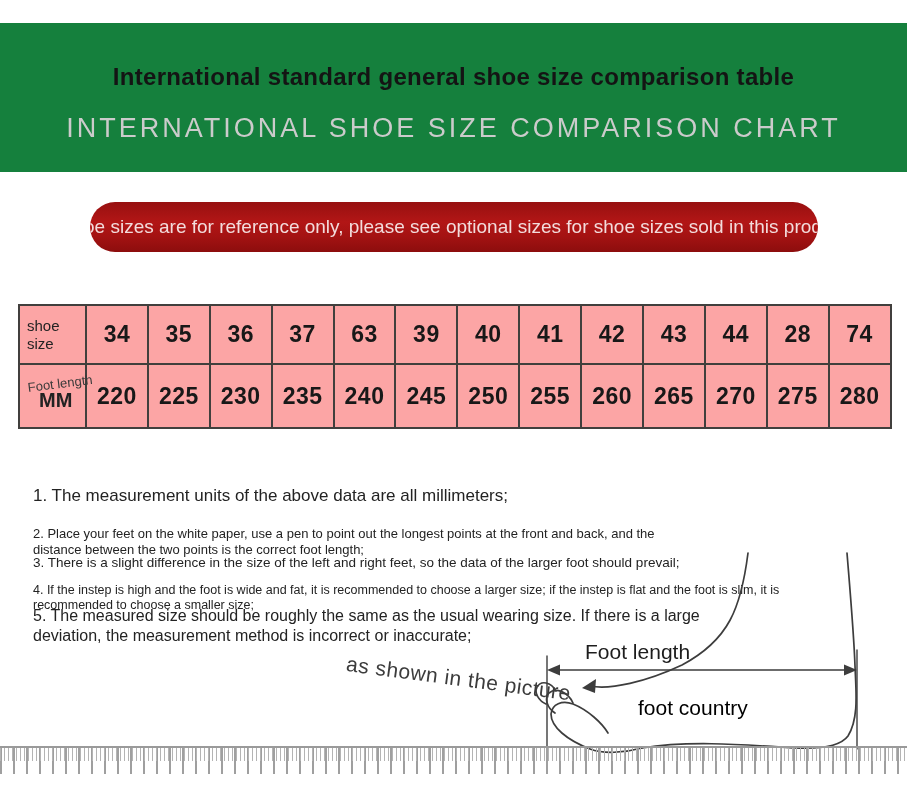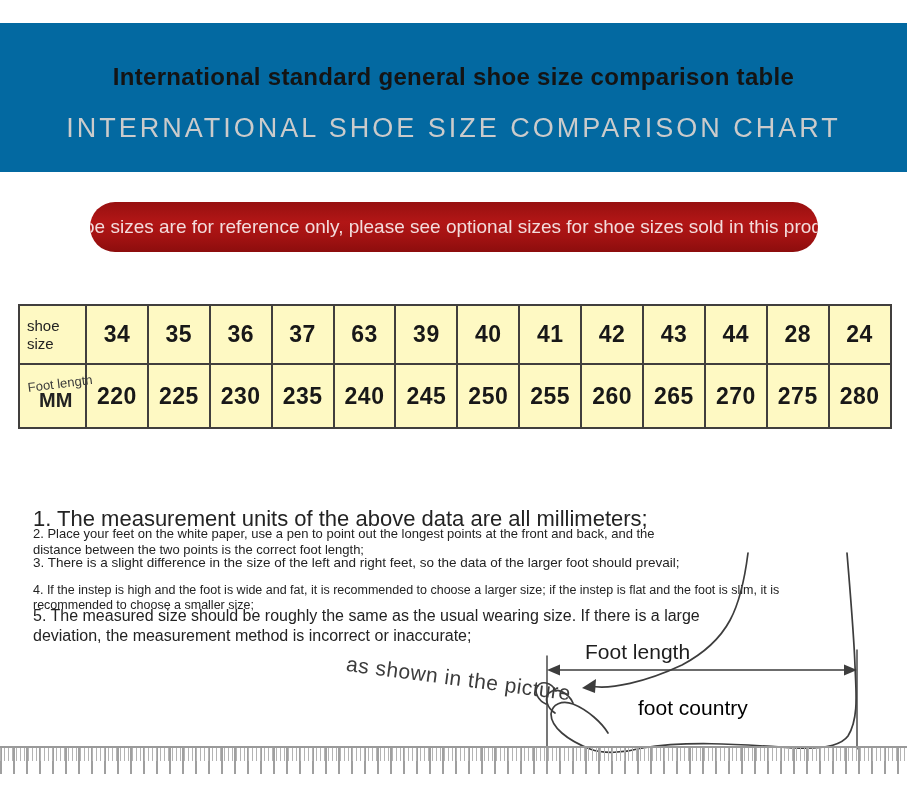--- a/index.html
+++ b/index.html
@@ -7,21 +7,21 @@
     width:907px;height:795px;position:relative;overflow:hidden;
     background:#ffffff;
     font-family:"Liberation Sans","DejaVu Sans",sans-serif;
     color:#1c1c1c;
   }
   .abs{position:absolute;}
 
   
   .header{
     left:0;top:23px;width:907px;height:149px;
-    background:#0369a1;text-align:center;
+    background:#15803d;text-align:center;
   }
   .header .title{
     padding-top:40px;font-size:24px;font-weight:600;color:#141414;
     letter-spacing:0.3px;
   }
   .header .subtitle{
     margin-top:22px;font-size:27px;font-weight:400;color:#cbcbcb;
     letter-spacing:3px;
   }
 
@@ -30,21 +30,21 @@
     left:90px;top:202px;width:728px;height:50px;border-radius:26px;
     background:linear-gradient(180deg,#971010 0%,#b21616 40%,#a31212 70%,#8c0d0d 100%);
     display:flex;align-items:center;justify-content:center;
     color:#f3dcdc;font-size:19px;white-space:nowrap;overflow:hidden;
   }
 
   
   table.size-table{
     position:absolute;left:18px;top:304px;width:872px;
     border-collapse:collapse;table-layout:fixed;
-    background:#fef9c3;
+    background:#fca5a5;
   }
   .size-table td{
     border:2px solid #413f3d;height:55px;text-align:center;
     color:#181818;
   }
   .size-table tr.r2 td{height:60px;}
   .size-table td.rowhead{
     text-align:left;padding-left:7px;font-size:15px;line-height:1.15;color:#232323;
   }
   .size-table td.num{font-size:23px;font-weight:700;letter-spacing:0.5px;}
@@ -52,21 +52,21 @@
     display:block;font-size:13px;line-height:1.0;color:#3a3a3a;
     transform:rotate(-7deg);transform-origin:left top;width:70px;
   }
   .fl-mm{
     display:block;font-size:20px;font-weight:700;color:#222;
     margin-top:-5px;padding-left:12px;
   }
 
   
   .note{left:33px;color:#232323;line-height:1.22;}
-  .note.n1{top:506px;width:620px;font-size:22px;}
+  .note.n1{top:486px;width:620px;font-size:17px;}
   .note.n2{top:526px;width:655px;font-size:13px;}
   .note.n3{top:555px;width:690px;font-size:13.5px;}
   .note.n4{top:583px;width:768px;font-size:12.5px;}
   .note.n5{top:606px;width:718px;font-size:16px;}
 
   
   .caption-rot{
     left:348px;top:652px;font-size:21px;color:#3c3c3c;
     transform:rotate(7.5deg);transform-origin:left top;letter-spacing:0.5px;
   }
@@ -114,21 +114,21 @@
     <td class="num">36</td>
     <td class="num">37</td>
     <td class="num">63</td>
     <td class="num">39</td>
     <td class="num">40</td>
     <td class="num">41</td>
     <td class="num">42</td>
     <td class="num">43</td>
     <td class="num">44</td>
     <td class="num">28</td>
-    <td class="num">24</td>
+    <td class="num">74</td>
   </tr>
   <tr class="r2">
     <td class="rowhead">
       <span class="fl-small">Foot length</span>
       <span class="fl-mm">MM</span>
     </td>
     <td class="num">220</td>
     <td class="num">225</td>
     <td class="num">230</td>
     <td class="num">235</td>

